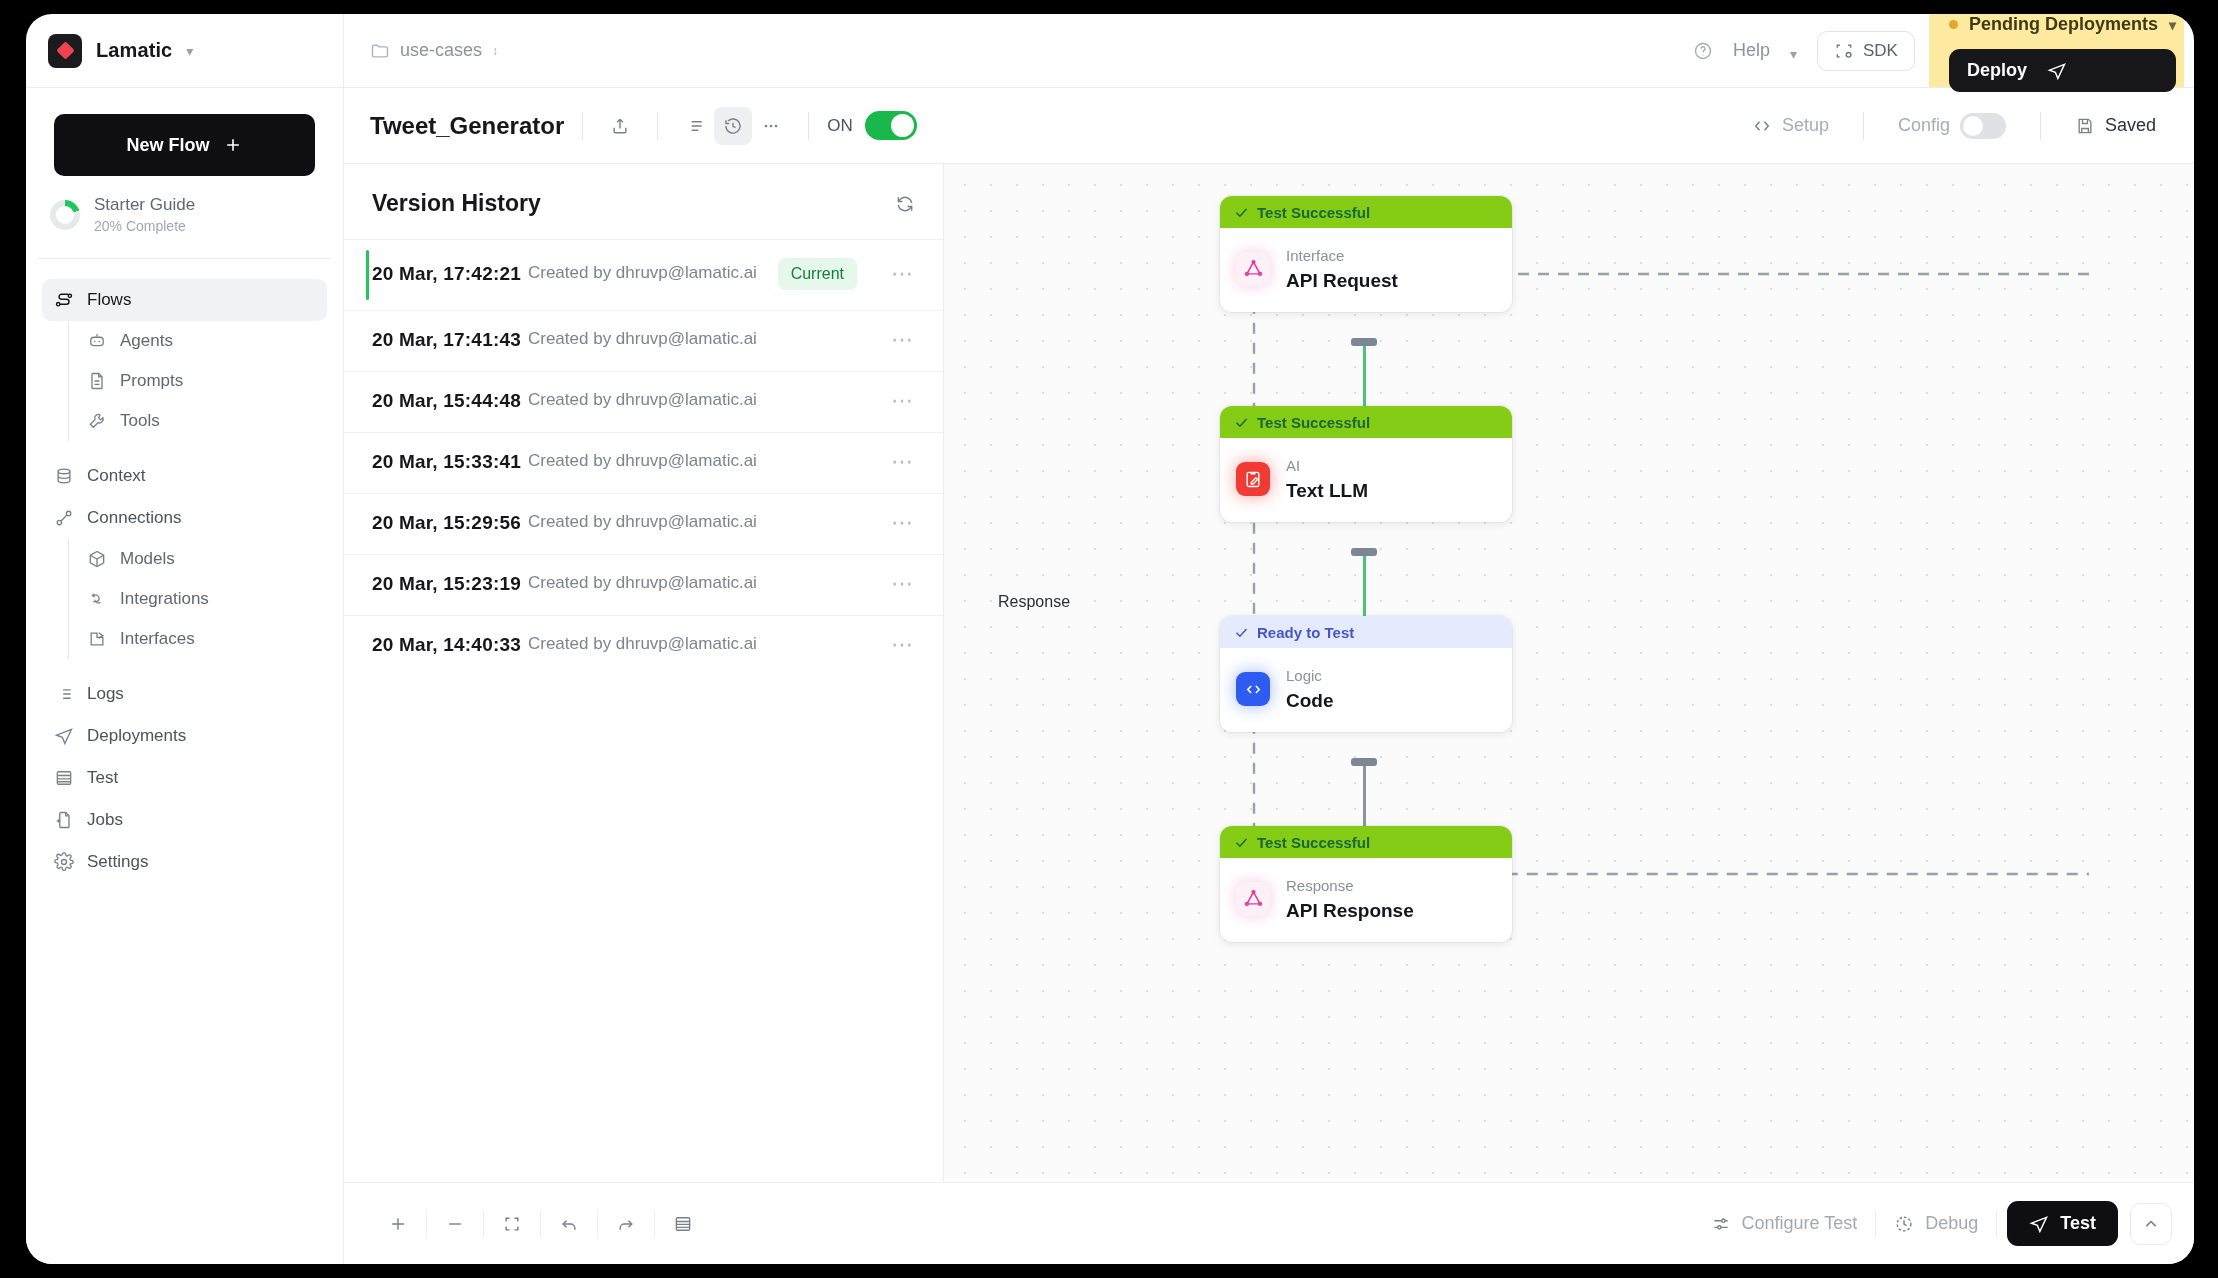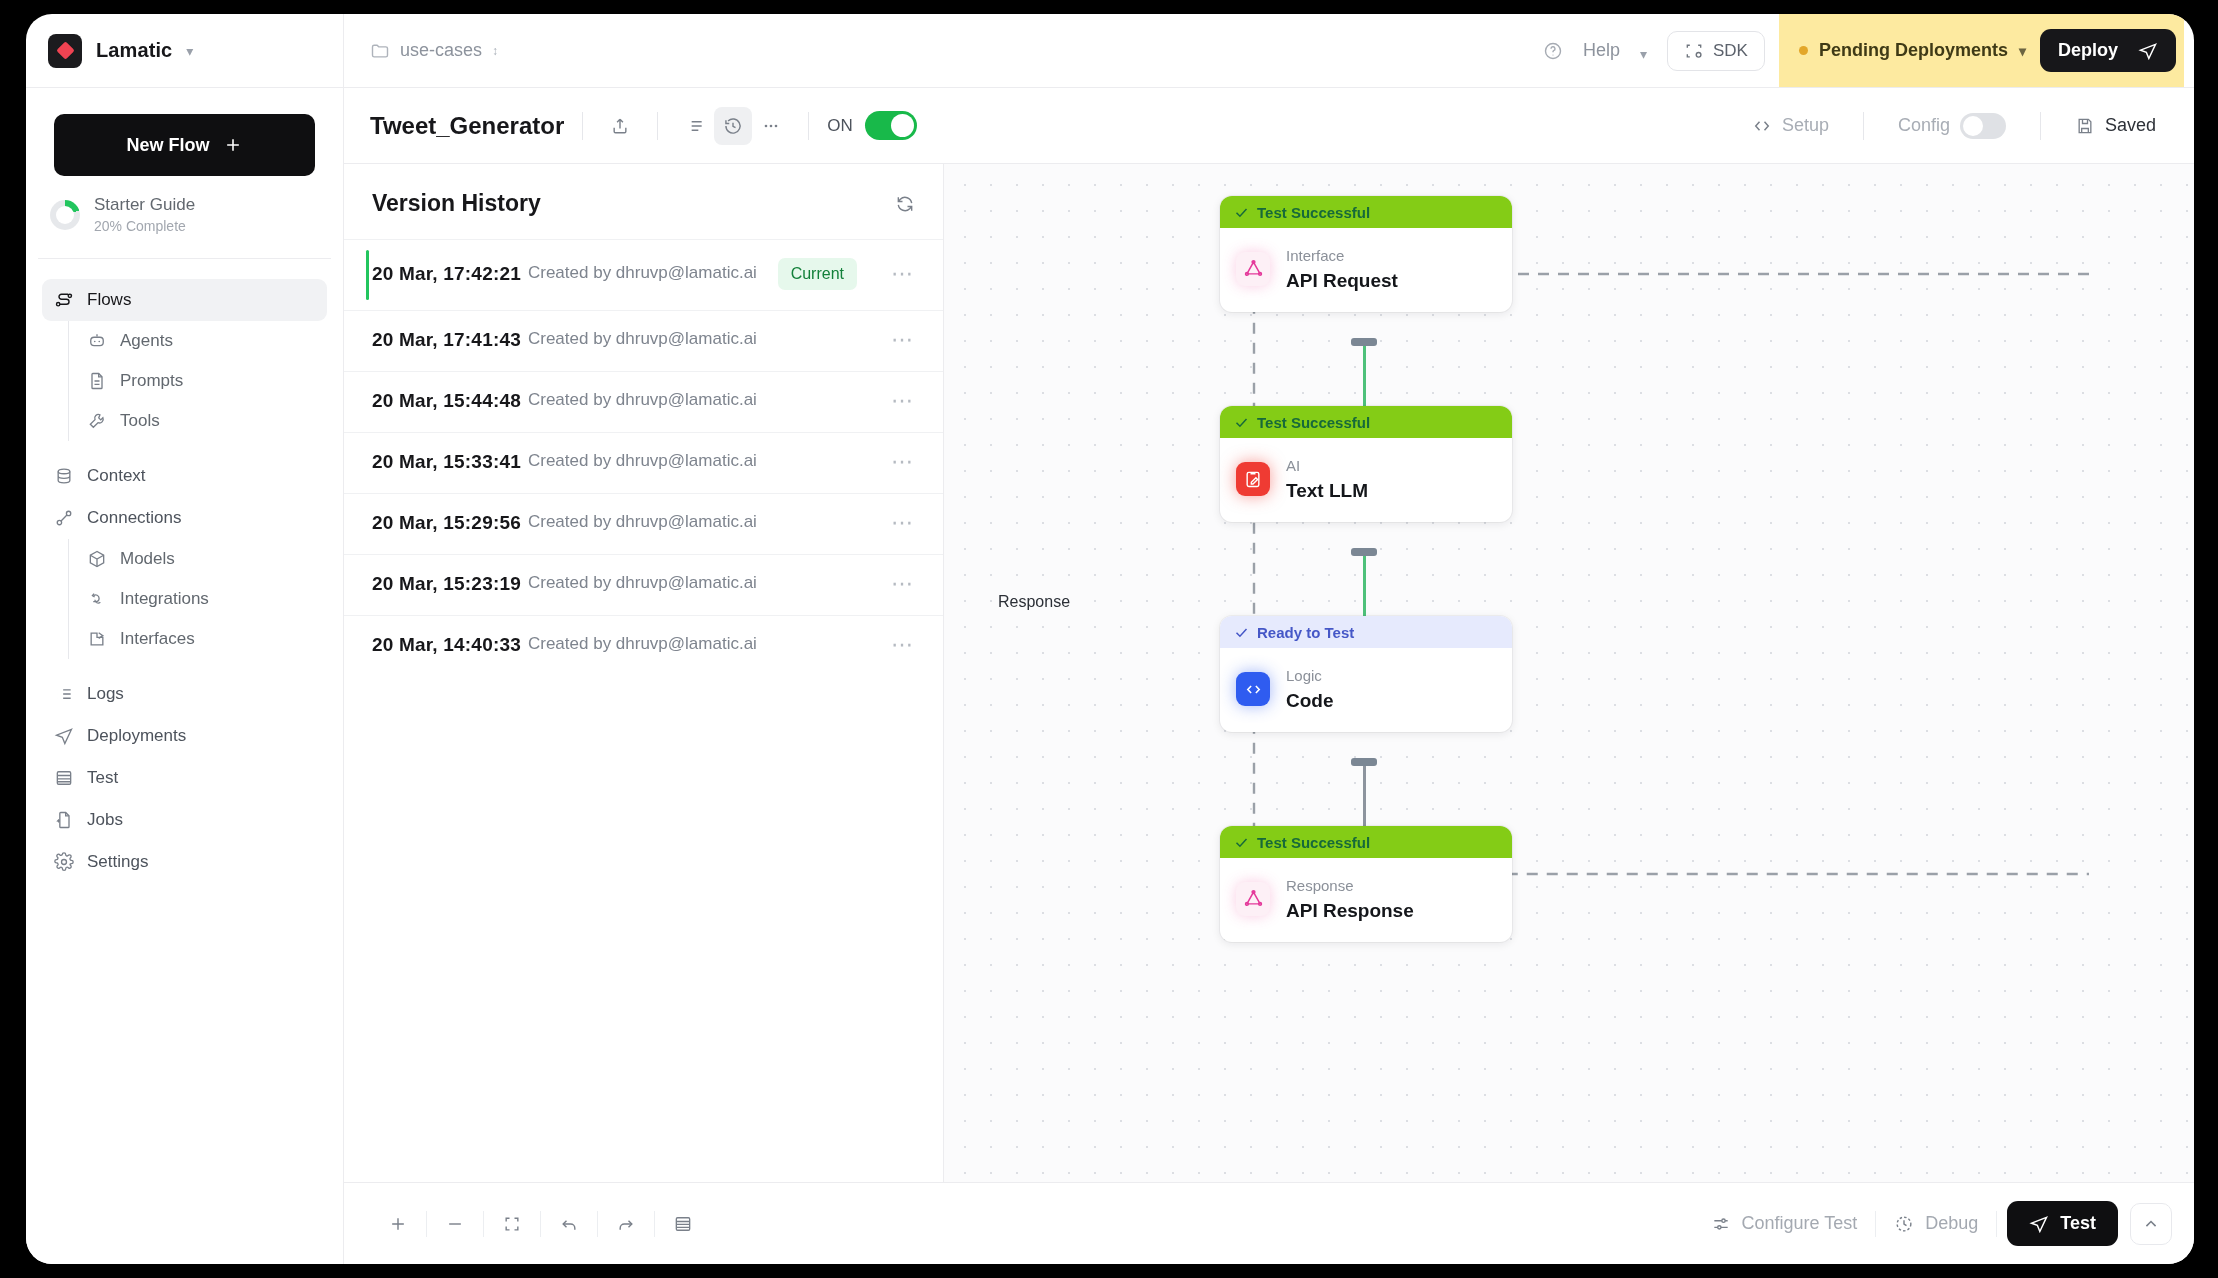--- a/index.html
+++ b/index.html
@@ -78,25 +78,26 @@
   }
   .sdk-btn {
     display: flex; align-items: center; gap: 9px;
     border: 1px solid #e3e4e8;
     border-radius: 10px;
     padding: 9px 16px;
     color: #5c626c; font-size: 17px; font-weight: 500;
     background: #fff;
   }
   .deploy-wrap {
-    display: flex; align-items: center;
+    display: flex; 
     background: #fdeaa0;
     height: 100%;
     padding: 0 8px 0 20px;
     gap: 14px;
+    flex-direction: column;
   }
   .pending {
     display: flex; align-items: center; gap: 11px;
     color: #3f3a16; font-size: 18px; font-weight: 600;
   }
   .dot-amber { width: 9px; height: 9px; border-radius: 50%; background: #e3a72a; }
   .deploy-btn {
     background: #17171a; color: #fff;
     border-radius: 11px;
     padding: 11px 18px;

